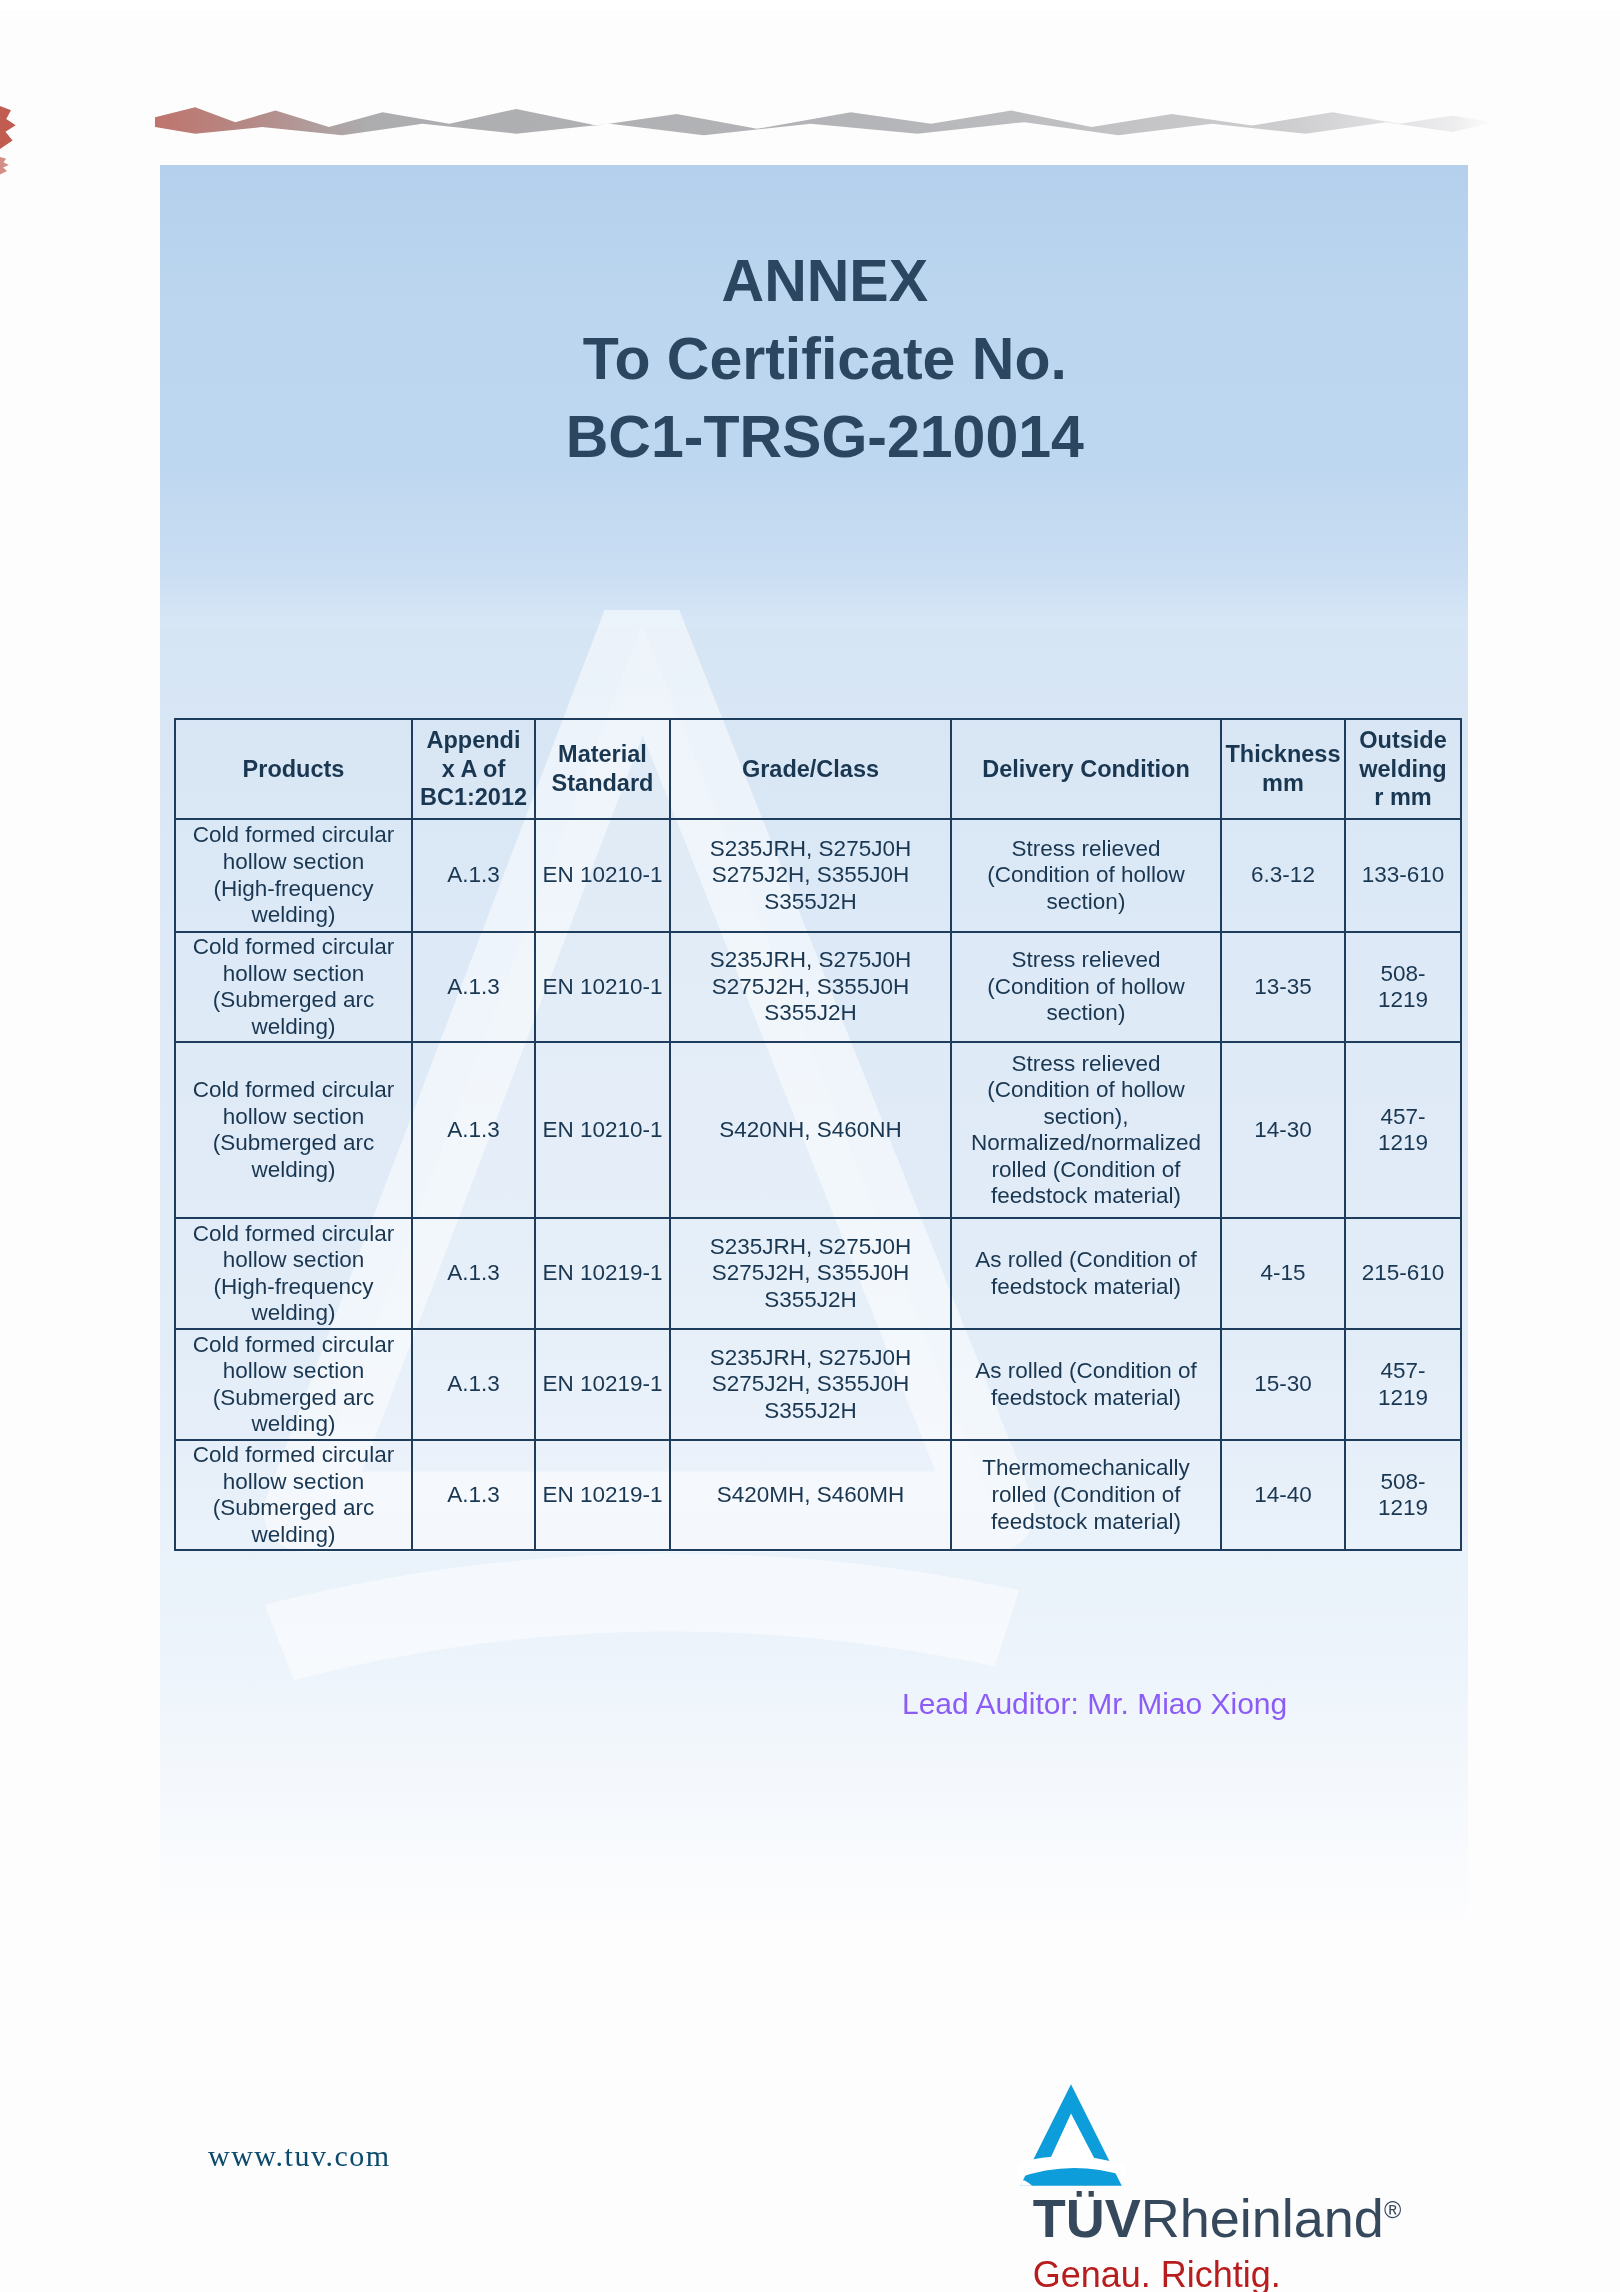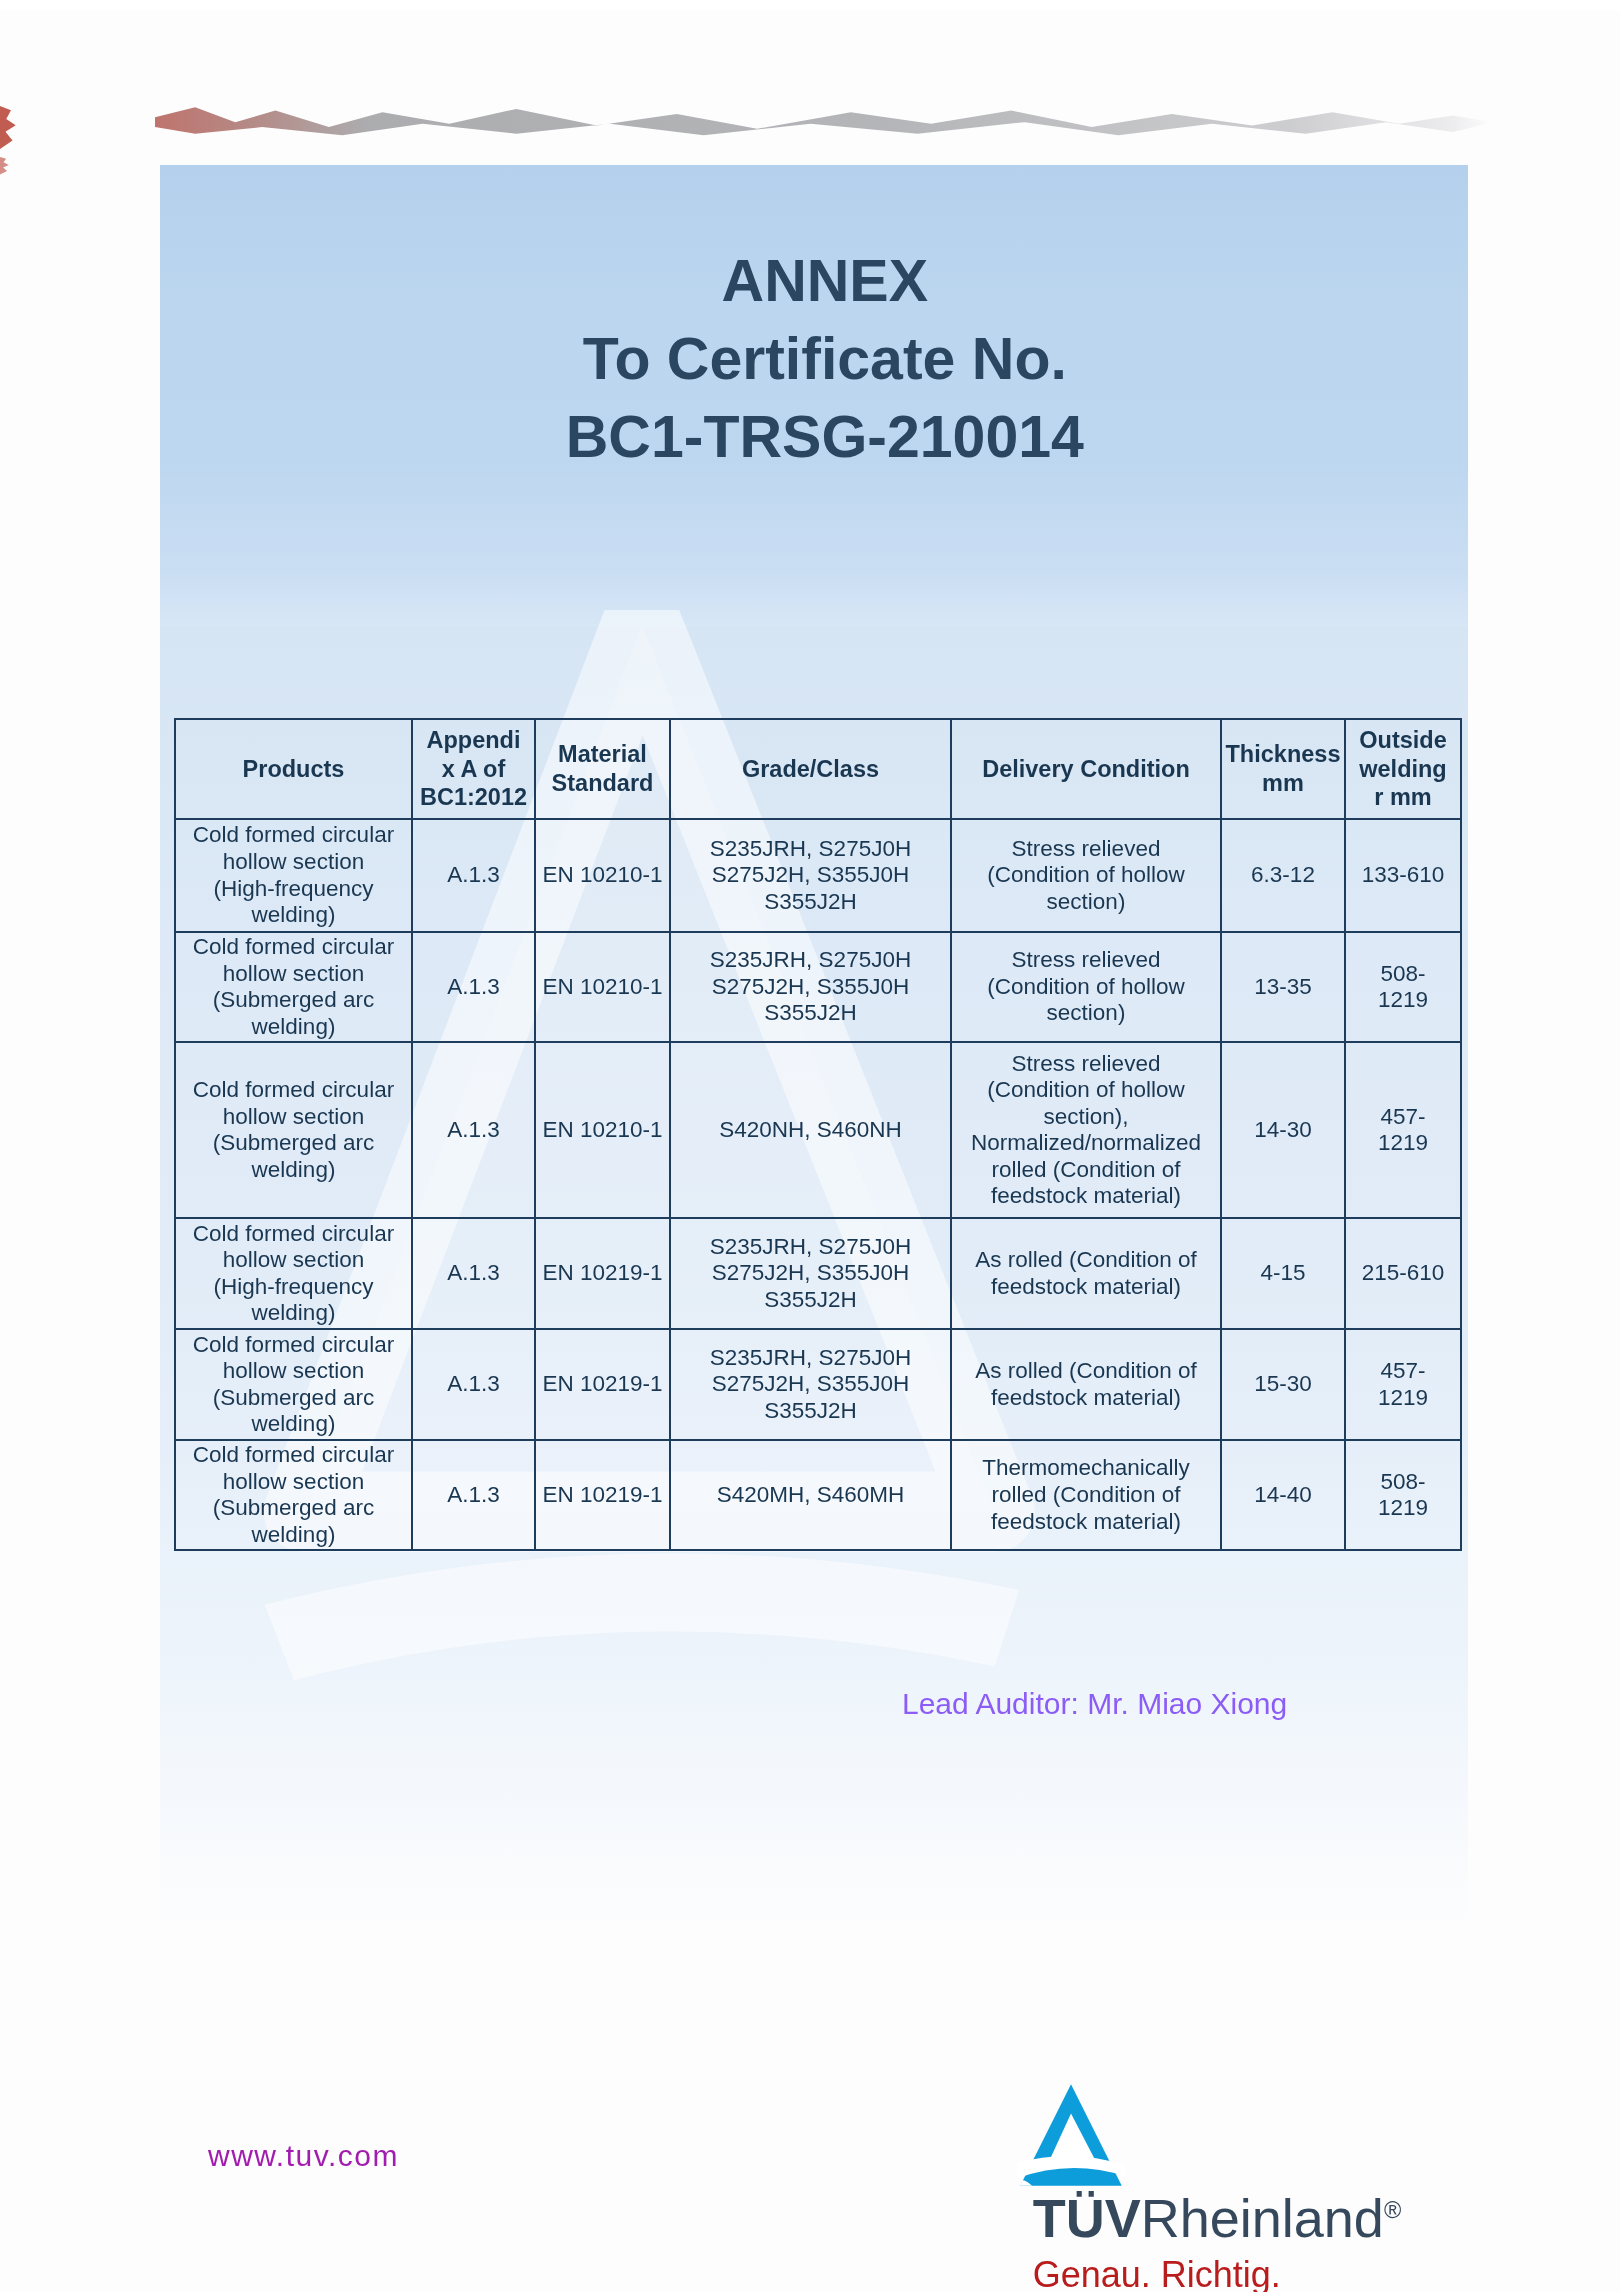--- a/index.html
+++ b/index.html
@@ -62,21 +62,21 @@
   tr.hrow{height:100px} tr.r1{height:113px} tr.r2{height:110px} tr.r3{height:176px}
   tr.r4{height:111px} tr.r5{height:111px} tr.r6{height:100px}
 
   
   .lead-auditor {
     position:absolute; left:902px; top:1677px;
     font-size:30px; color:#8b5cf6;
   }
   .website {
     position:absolute; left:208px; top:2129px;
-    font-size:30px; color:#a21caf; letter-spacing:1.5px;
+    font-size:30px; color:#0c4a6e; letter-spacing:1.5px;font-family:Liberation Serif, serif;
   }
 
   
   .logo { position:absolute; left:1017px; top:2070px; display:flex; align-items:flex-start;flex-direction:column; }
   .logo-right { margin-left:15.7px; }
   .logo-wordmark { font-size:54px; color:#36495c; line-height:1.05; white-space:nowrap; }
   .logo-wordmark .tuv { font-weight:bold; }
   .logo-wordmark .reg { font-size:23.5px; vertical-align:super; }
   .logo-tagline { font-size:36px; color:#b91c1c; margin-top:7.8px; }
 </style>

